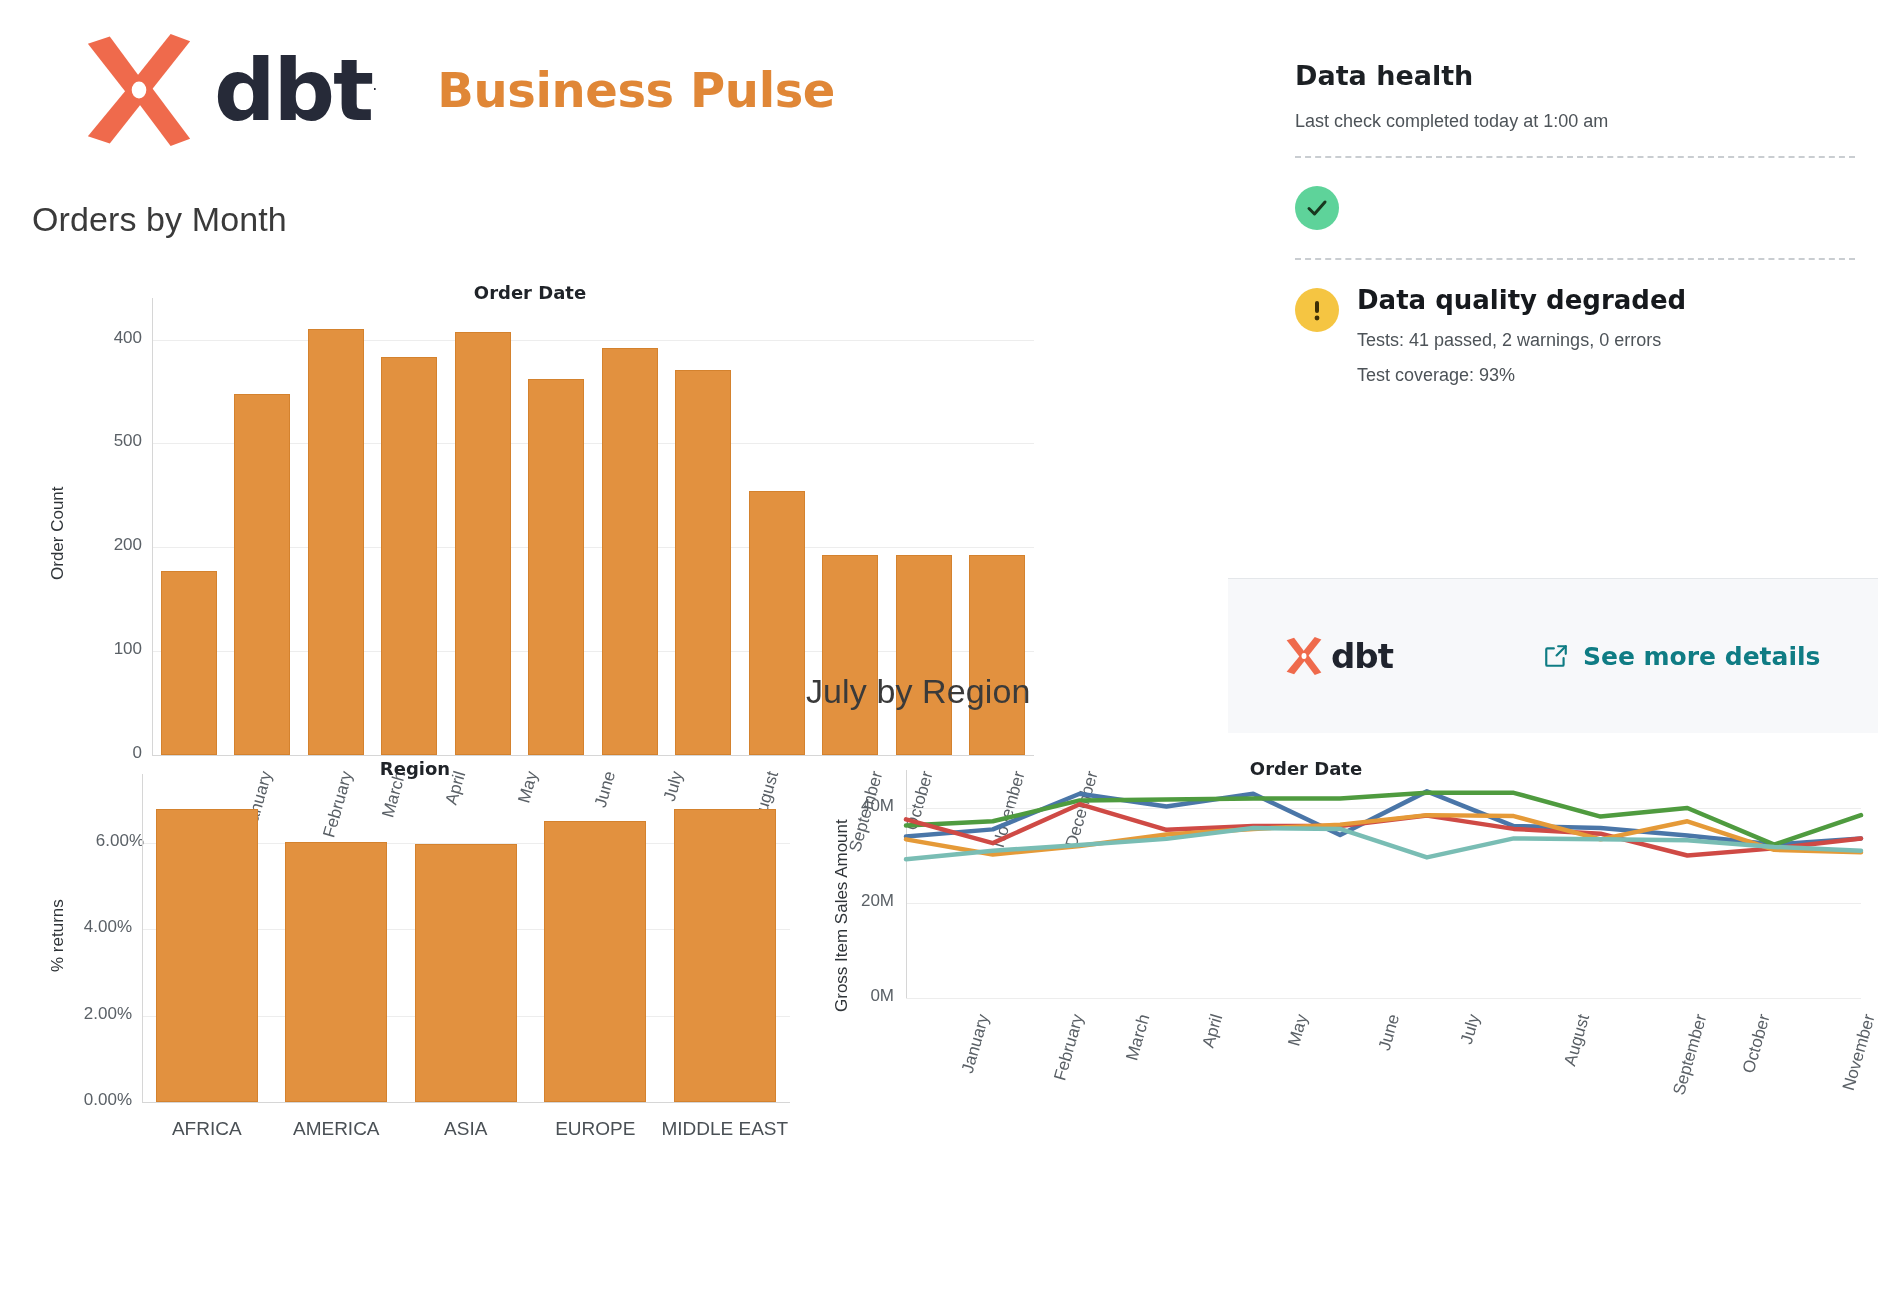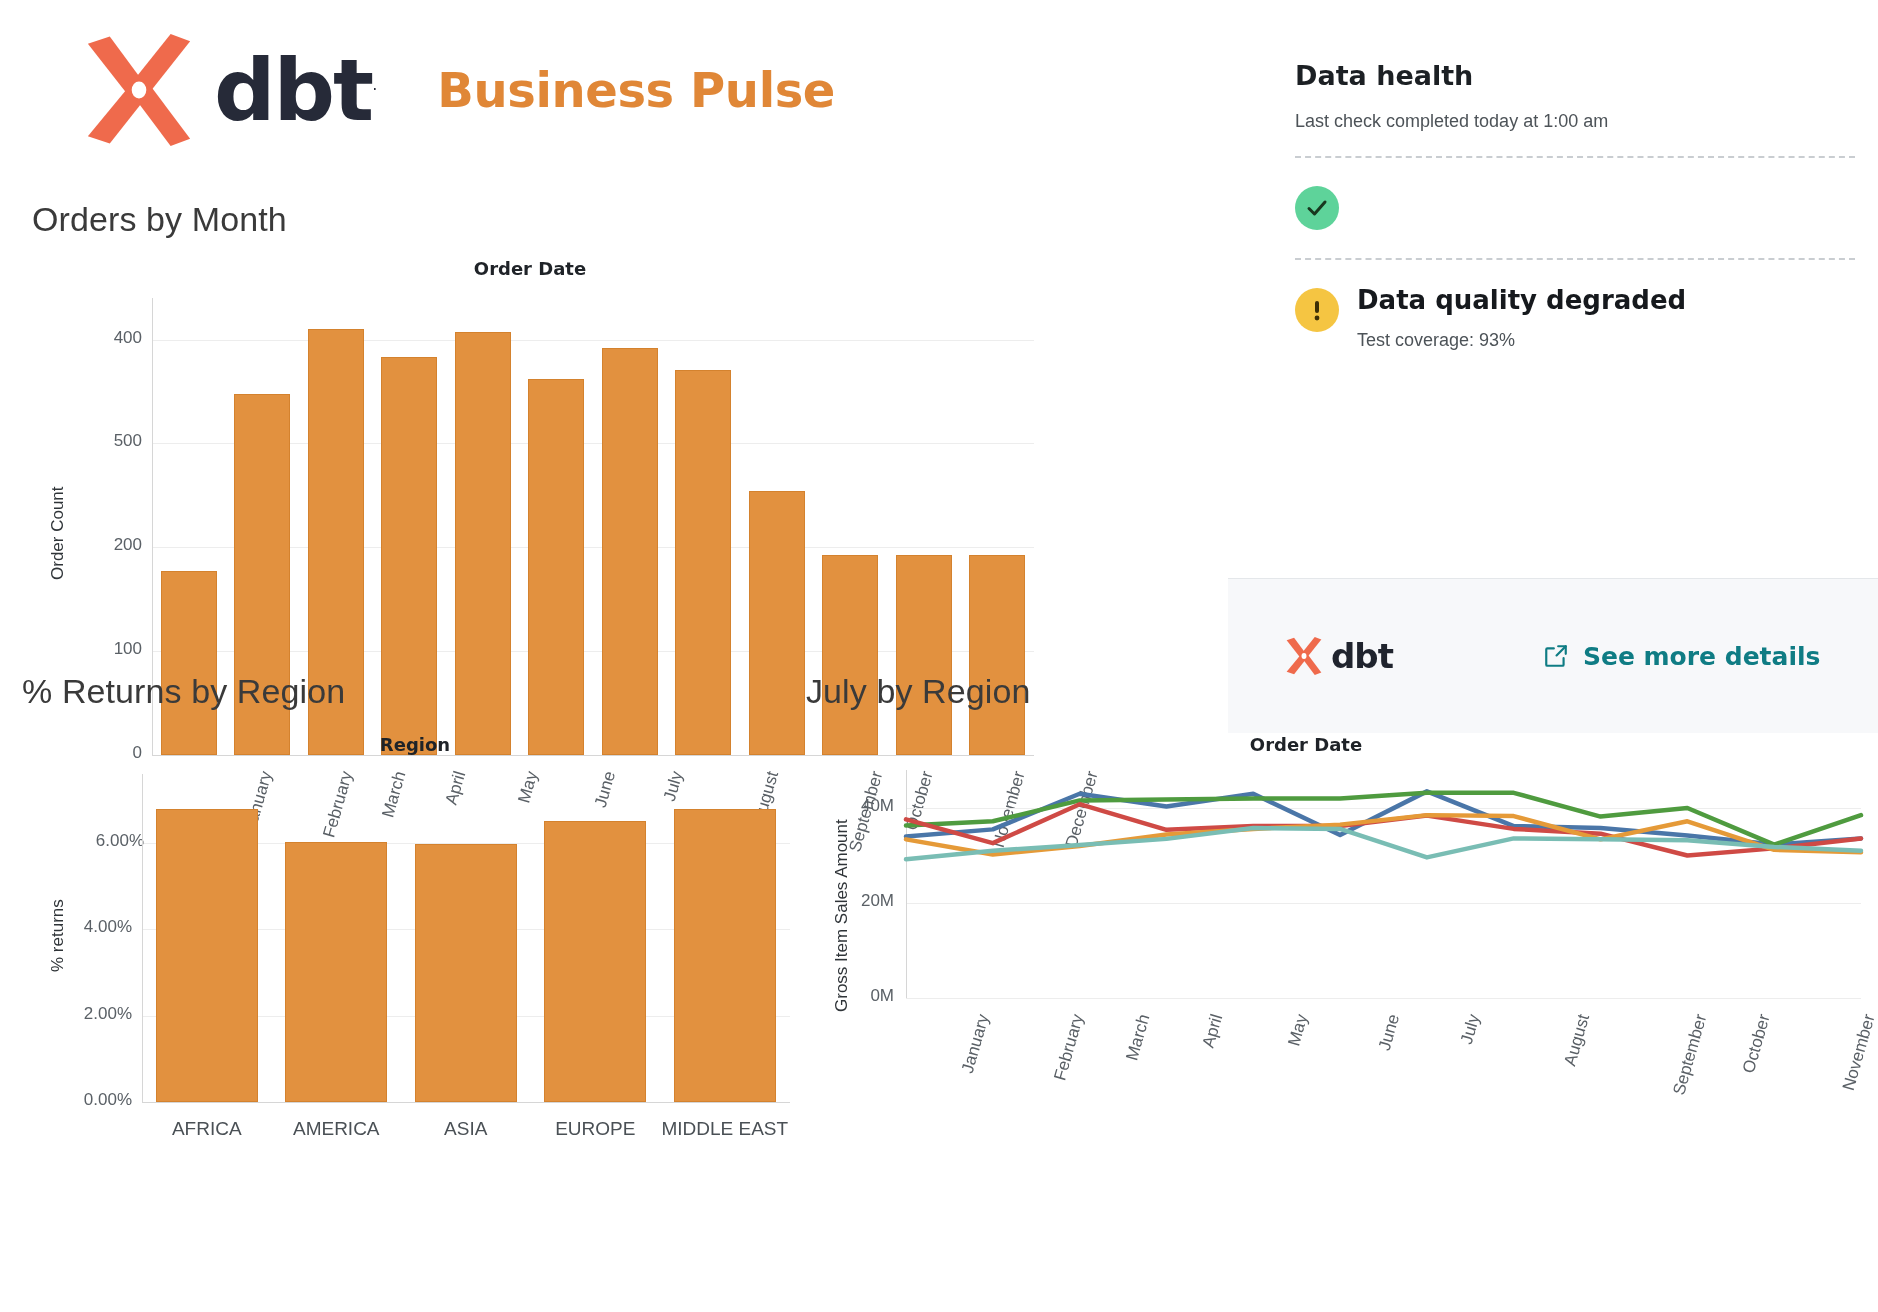--- a/index.html
+++ b/index.html
@@ -25,21 +25,21 @@
   
   .panel-title {
     position: absolute; font-size: 34px; font-weight: 400; color: #3a3a3a;
     font-family: "Liberation Sans", sans-serif; letter-spacing: 0.1px;
   }
 
   
   .chart { position: absolute; }
   .chart-heading {
     position: absolute; font-size: 18px; font-weight: 700; color: #1f2328;
-    font-family: "DejaVu Sans", sans-serif; text-align: center;
+    font-family: "DejaVu Sans", sans-serif; text-align: center; margin-top: 24px;
   }
   .axis-title-y {
     position: absolute; font-size: 17px; color: #2f3438;
     font-family: "Liberation Sans", sans-serif;
     transform-origin: 0 0; transform: rotate(-90deg); white-space: nowrap;
   }
   .tick-label {
     position: absolute; font-size: 17px; color: #5a6066;
     font-family: "Liberation Sans", sans-serif; white-space: nowrap; text-align: right;
   }
@@ -140,21 +140,20 @@
         <div class="cat-label rot" style="left:754.75px; top:519px;">September</div>
         <div class="bar" style="left:792.25px; top:304.5431818181818px; width:56px; height:200.45681818181822px; background:#e2913f;"></div>
         <div class="cat-label rot" style="left:828.25px; top:519px;">October</div>
         <div class="bar" style="left:865.75px; top:304.5431818181818px; width:56px; height:200.45681818181822px; background:#e2913f;"></div>
         <div class="cat-label rot" style="left:901.75px; top:519px;">November</div>
         <div class="bar" style="left:939.25px; top:304.5431818181818px; width:56px; height:200.45681818181822px; background:#e2913f;"></div>
         <div class="cat-label rot" style="left:975.25px; top:519px;">December</div>
       </div>
   </div>
 
-  <div class="panel-title" style="left:22px; top:672px;">% Returns by Region</div>
 
   <div class="chart" id="chart-returns" style="left:20px; top:722px; width:790px; height:390px;">
     <div class="chart-heading" id="returns-heading" style="left:0; top:12px; width:790px;">Region</div>
     <div class="axis-title-y" id="returns-ylabel" style="left:28px; top:250px;">% returns</div>
     <div id="returns-plot" style="position:absolute; left:0; top:0; width:790px; height:390px;">
         <div class="gridline" style="left:122px; top:380px; width:648px;"></div>
         <div class="tick-label" style="left:30px; top:368px; width:82px;">0.00%</div>
         <div class="gridline" style="left:122px; top:293.6842105263158px; width:648px;"></div>
         <div class="tick-label" style="left:30px; top:281.6842105263158px; width:82px;">2.00%</div>
         <div class="gridline" style="left:122px; top:207.3684210526316px; width:648px;"></div>
@@ -227,20 +226,21 @@
 
     <div class="dh-item">
       <div class="dh-badge warn">
         <svg width="20" height="26" viewBox="0 0 20 26">
           <rect x="8" y="4" width="4" height="12" rx="2" fill="#3d2f05"></rect>
           <circle cx="10" cy="21" r="2.4" fill="#3d2f05"></circle>
         </svg>
       </div>
       <div class="dh-body">
         <div class="dh-h">Data quality degraded</div>
+        <div class="dh-l">Tests: 41 passed, 2 warnings, 0 errors</div>
         <div class="dh-l">Test coverage: 93%</div>
       </div>
     </div>
   </div>
 
   <div class="dh-card">
     <div class="dh-card-brand">
       <svg width="42" height="38" viewBox="0 0 100 92">
         <path d="M8 8 L26 2 L54 40 L44 54 Z" fill="#ef6a4c"></path>
         <path d="M92 6 L76 0 L44 40 L54 54 Z" fill="#ef6a4c"></path>

